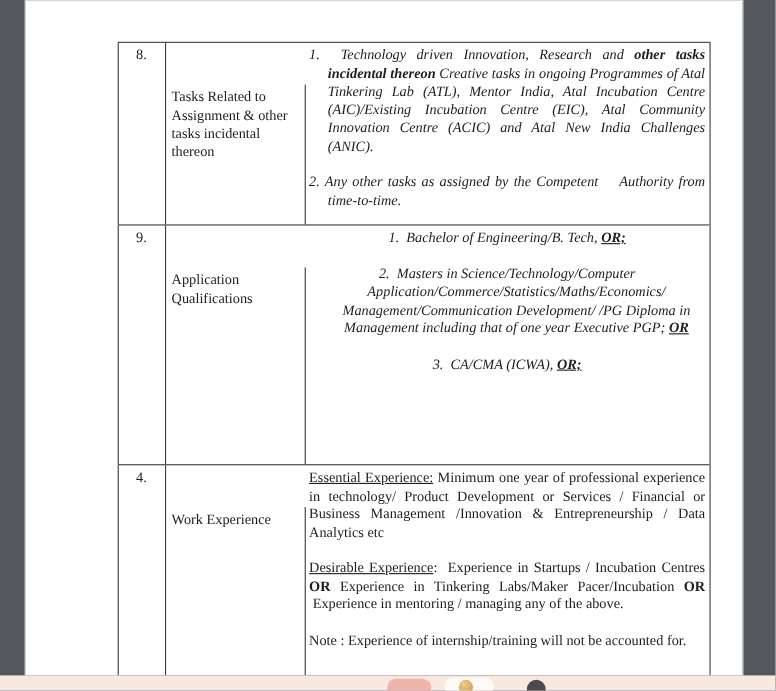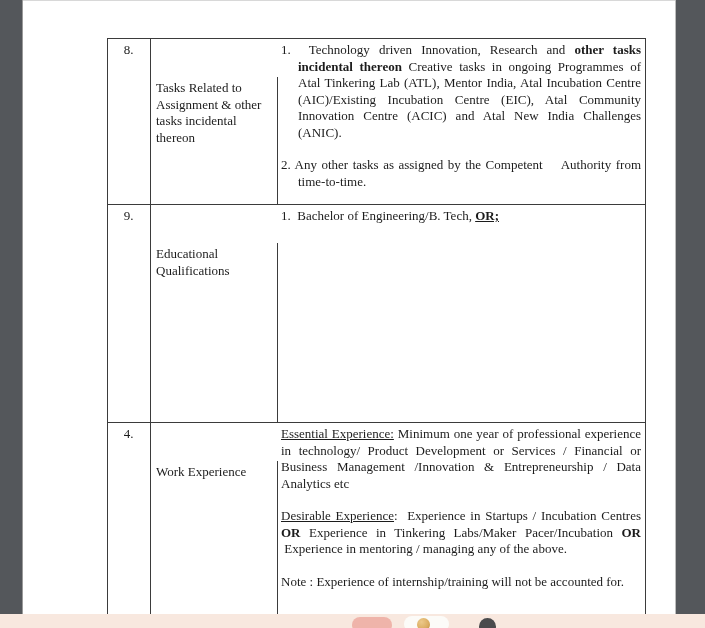--- a/index.html
+++ b/index.html
@@ -19,22 +19,22 @@
   .doc-table{position:absolute; left:84px; top:37px; width:539px; height:577px; border:1px solid var(--border); overflow:hidden; font-size:13px; line-height:16.5px;}
   .trow{display:grid; grid-template-columns:43px 127px 1fr;}
   .trow + .trow{border-top:1px solid var(--border);}
   .trow:nth-child(1){height:165px;}
   .trow:nth-child(2){height:218px;}
   .trow:nth-child(3){height:194px;}
   .cell{padding:3px 4px 0 3px; overflow:hidden;}
   .cell.num{text-align:center; border-right:1px solid var(--border);}
   .cell.label{padding-left:5px; border-right:1px solid var(--border);margin-top:38px;}
   .para{margin:0 0 16px 0; text-align:justify;}
-  .para.left{text-align:left;}
-  .para.hang{padding-left:17px; text-indent:-17px;}
+  .para.left{text-align:center;}
+  .para.hang{padding-left:17px; text-indent:-17px;font-style:italic;}
   .para:last-child{margin-bottom:0;}
   .b{font-weight:700;}
   .u{text-decoration:underline;}
 
   .bottom-bar{position:absolute; left:0; top:614px; width:705px; height:14px; background:var(--bar); overflow:hidden;}
   .action-btn{position:absolute; left:352px; top:3px; width:40px; height:16px; background:var(--btn); border-radius:8px; border:none;}
   .pill{position:absolute; left:404px; top:2px; width:45px; height:16px; background:var(--pill); border-radius:8px; border:none;}
   .emoji{position:absolute; left:417px; top:4px; width:13px; height:13px; border-radius:50%;
          background:radial-gradient(circle at 35% 30%, #ecc98a 0%, var(--emoji) 55%, #b9883e 100%);}
   .circle-btn{position:absolute; left:479px; top:4px; width:17px; height:17px; border-radius:50%; background:var(--circle); border:none;}
@@ -50,23 +50,25 @@
       <div class="trow">
         <div class="cell num">8.</div>
         <div class="cell label">Tasks Related to Assignment &amp; other tasks incidental thereon</div>
         <div class="cell content">
           <div class="para hang"><span>1.&nbsp; Technology driven Innovation, Research and </span><span class="b">other tasks incidental thereon</span><span> Creative tasks in ongoing Programmes of Atal Tinkering Lab (ATL), Mentor India, Atal Incubation Centre (AIC)/Existing Incubation Centre (EIC), Atal Community Innovation Centre (ACIC) and Atal New India Challenges (ANIC).</span></div>
           <div class="para hang"><span>2. Any other tasks as assigned by the Competent &nbsp;&nbsp;&nbsp;Authority from time-to-time.</span></div>
         </div>
       </div>
       <div class="trow">
         <div class="cell num">9.</div>
-        <div class="cell label">Educational Qualifications</div>
+        <div class="cell label">Application Qualifications</div>
         <div class="cell content">
           <div class="para hang left"><span>1.&nbsp; Bachelor of Engineering/B. Tech, </span><span class="b u">OR;</span></div>
+          <div class="para hang left"><span>2.&nbsp; Masters in Science/Technology/Computer Application/Commerce/Statistics/Maths/Economics/ Management/Communication Development/ /PG Diploma in Management including that of one year Executive PGP; </span><span class="b u">OR</span></div>
+          <div class="para hang left"><span>3.&nbsp; CA/CMA (ICWA), </span><span class="b u">OR;</span></div>
         </div>
       </div>
       <div class="trow">
         <div class="cell num">4.</div>
         <div class="cell label">Work Experience</div>
         <div class="cell content">
           <div class="para"><span class="u">Essential Experience:</span><span> Minimum one year of professional experience in technology/ Product Development or Services / Financial or Business Management /Innovation &amp; Entrepreneurship / Data Analytics etc</span></div>
           <div class="para"><span class="u">Desirable Experience</span><span>: &nbsp;Experience in Startups / Incubation Centres </span><span class="b">OR</span><span> Experience in Tinkering Labs/Maker Pacer/Incubation </span><span class="b">OR</span><span> &nbsp;Experience in mentoring / managing any of the above.</span></div>
           <div class="para"><span>Note : Experience of internship/training will not be accounted for.</span></div>
         </div>

